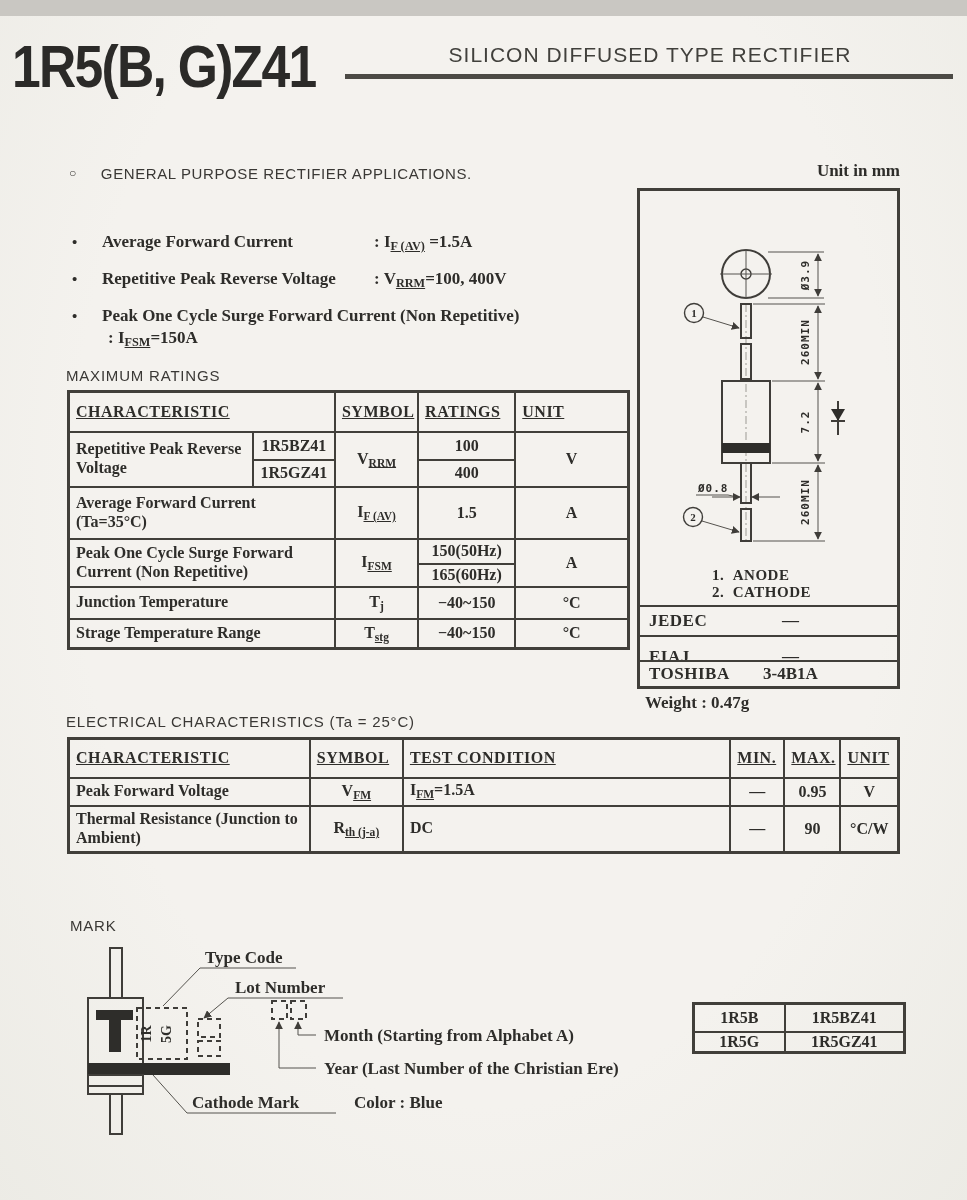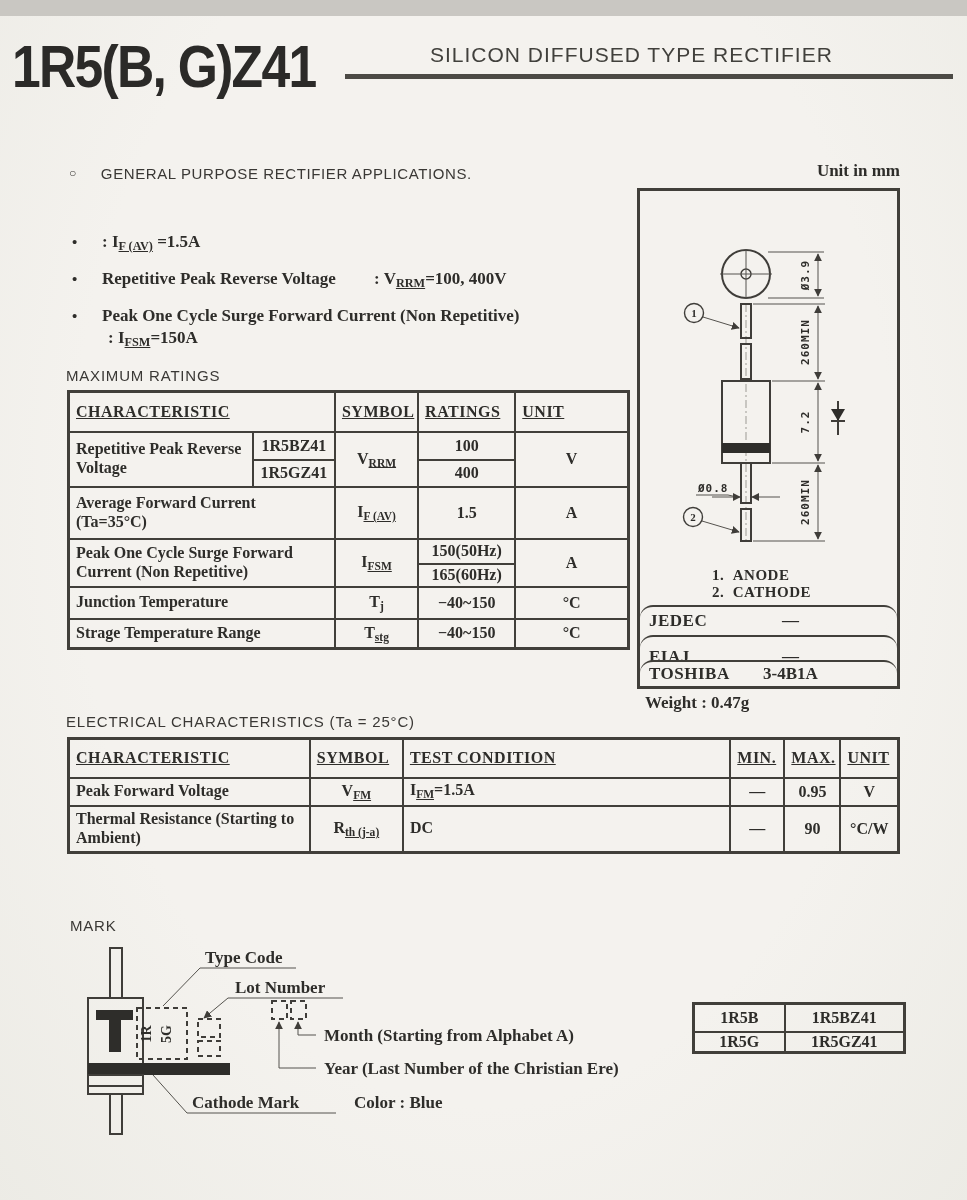--- a/index.html
+++ b/index.html
@@ -4,21 +4,21 @@
 <style>
   html,body{margin:0;padding:0;background:#c9c7c2;}
   .page{position:relative;width:967px;height:1200px;margin:16px auto;overflow:hidden;
         background:#f2f0eb;
         background-image:radial-gradient(ellipse at 50% 40%, #f4f2ee 60%, #ecebe5 100%);
         font-family:"Liberation Serif", serif;color:#2e2d2a;}
   .abs{position:absolute;}
   
   .title{font-family:"Liberation Sans", sans-serif;font-weight:bold;font-size:60px;
          letter-spacing:-2px;color:#2b2a28;transform:scaleX(.86);transform-origin:left top;white-space:nowrap;}
-  .subtitle{font-family:"Liberation Sans", sans-serif;font-size:21px;letter-spacing:1px;color:#41403c;}
+  .subtitle{font-family:"Liberation Sans", sans-serif;font-size:21px;letter-spacing:1px;color:#41403c;text-align:center;}
   .rule{background:#4c4a45;height:5px;}
   
   .shead{font-family:"Liberation Sans", sans-serif;font-size:15px;letter-spacing:.8px;color:#3a3835;}
   
   .appline{display:flex;align-items:center;font-family:"Liberation Sans", sans-serif;
            font-size:15px;letter-spacing:.6px;color:#3a3835;}
   .appbullet{font-size:12px;margin-right:24px;position:relative;top:-1px;}
   .feat{font-weight:bold;font-size:17px;}
   .featrow{display:flex;margin-bottom:13px;line-height:20px;}
   .featrow .dot{width:30px;font-size:15px;}
@@ -29,21 +29,21 @@
   table.dt{border-collapse:collapse;table-layout:fixed;font-weight:bold;font-size:16px;color:#2e2d2a;}
   table.dt th,table.dt td{border:2px solid #413f3a;padding:0 6px;vertical-align:middle;}
   table.dt{border:3px solid #413f3a;}
   table.dt th{font-weight:bold;letter-spacing:.5px;text-align:left;text-decoration:underline;}
   td.cc{text-align:left;padding-left:8px;line-height:1.18;}
   td.ctr{text-align:center;}
   
   .panel{border:3px solid #413f3a;box-sizing:border-box;}
   .unitnote{font-weight:bold;font-size:17px;text-align:right;}
   .legendrow{position:absolute;font-weight:bold;font-size:15px;letter-spacing:.5px;}
-  .regrow{position:absolute;left:0;width:100%;border-top:2px solid #413f3a;box-sizing:border-box;border-radius:13px;}
+  .regrow{position:absolute;left:0;width:100%;border-top:2px solid #413f3a;box-sizing:border-box;}
   .regrow .org{position:absolute;left:9px;top:50%;transform:translateY(-50%);font-weight:bold;font-size:17px;letter-spacing:.5px;}
   .regrow .val{position:absolute;left:88px;width:125px;top:50%;transform:translateY(-50%);
                text-align:center;font-weight:bold;font-size:17px;}
   .weight{font-weight:bold;font-size:17px;}
   
   svg .ln{stroke:#3f3d39;stroke-width:1.4;fill:none;}
   svg .ln2{stroke:#3f3d39;stroke-width:2;fill:none;}
   svg .thin{stroke:#55534e;stroke-width:1;fill:none;}
   svg .fillk{fill:#2e2d2a;stroke:none;}
   svg .dash{stroke:#3f3d39;stroke-width:2;fill:none;stroke-dasharray:5 4;}
@@ -60,20 +60,21 @@
   <div class="abs rule" style="left:345px;top:58px;width:608px;"></div>
 
   <div class="abs appline" style="left:69px;top:149px;">
     <span class="appbullet">○</span>
     <span>GENERAL PURPOSE RECTIFIER APPLICATIONS.</span>
   </div>
 
   <div class="abs feat" style="left:72px;top:216px;width:600px;">
     <div class="featrow">
       <span class="dot">•</span>
+      <span class="lab">Average Forward Current</span>
       <span><span>:</span> <span>I</span><sub>F (AV)</sub> <span>=1.5A</span></span>
     </div>
     <div class="featrow">
       <span class="dot">•</span>
       <span class="lab">Repetitive Peak Reverse Voltage</span>
       <span><span>:</span> <span>V</span><sub>RRM</sub><span>=100, 400V</span></span>
     </div>
     <div class="featrow" style="margin-bottom:2px;">
       <span class="dot">•</span>
       <span class="lab wide">Peak One Cycle Surge Forward Current (Non Repetitive)</span>
@@ -260,21 +261,21 @@
     </tr>
     <tr style="height:28px">
       <td class="cc">Peak Forward Voltage</td>
       <td class="ctr"><span>V</span><sub>FM</sub></td>
       <td class="cc"><span>I</span><sub>FM</sub><span>=1.5A</span></td>
       <td class="ctr">—</td>
       <td class="ctr">0.95</td>
       <td class="ctr">V</td>
     </tr>
     <tr style="height:47px">
-      <td class="cc">Thermal Resistance (Starting to Ambient)</td>
+      <td class="cc">Thermal Resistance (Junction to Ambient)</td>
       <td class="ctr"><span>R</span><sub>th (j-a)</sub></td>
       <td class="cc"><span>DC</span><sub></sub><span></span></td>
       <td class="ctr">—</td>
       <td class="ctr">90</td>
       <td class="ctr">°C/W</td>
     </tr>
   </tbody>
     </table>
 
   <div class="abs shead" style="left:70px;top:901px;">MARK</div>

